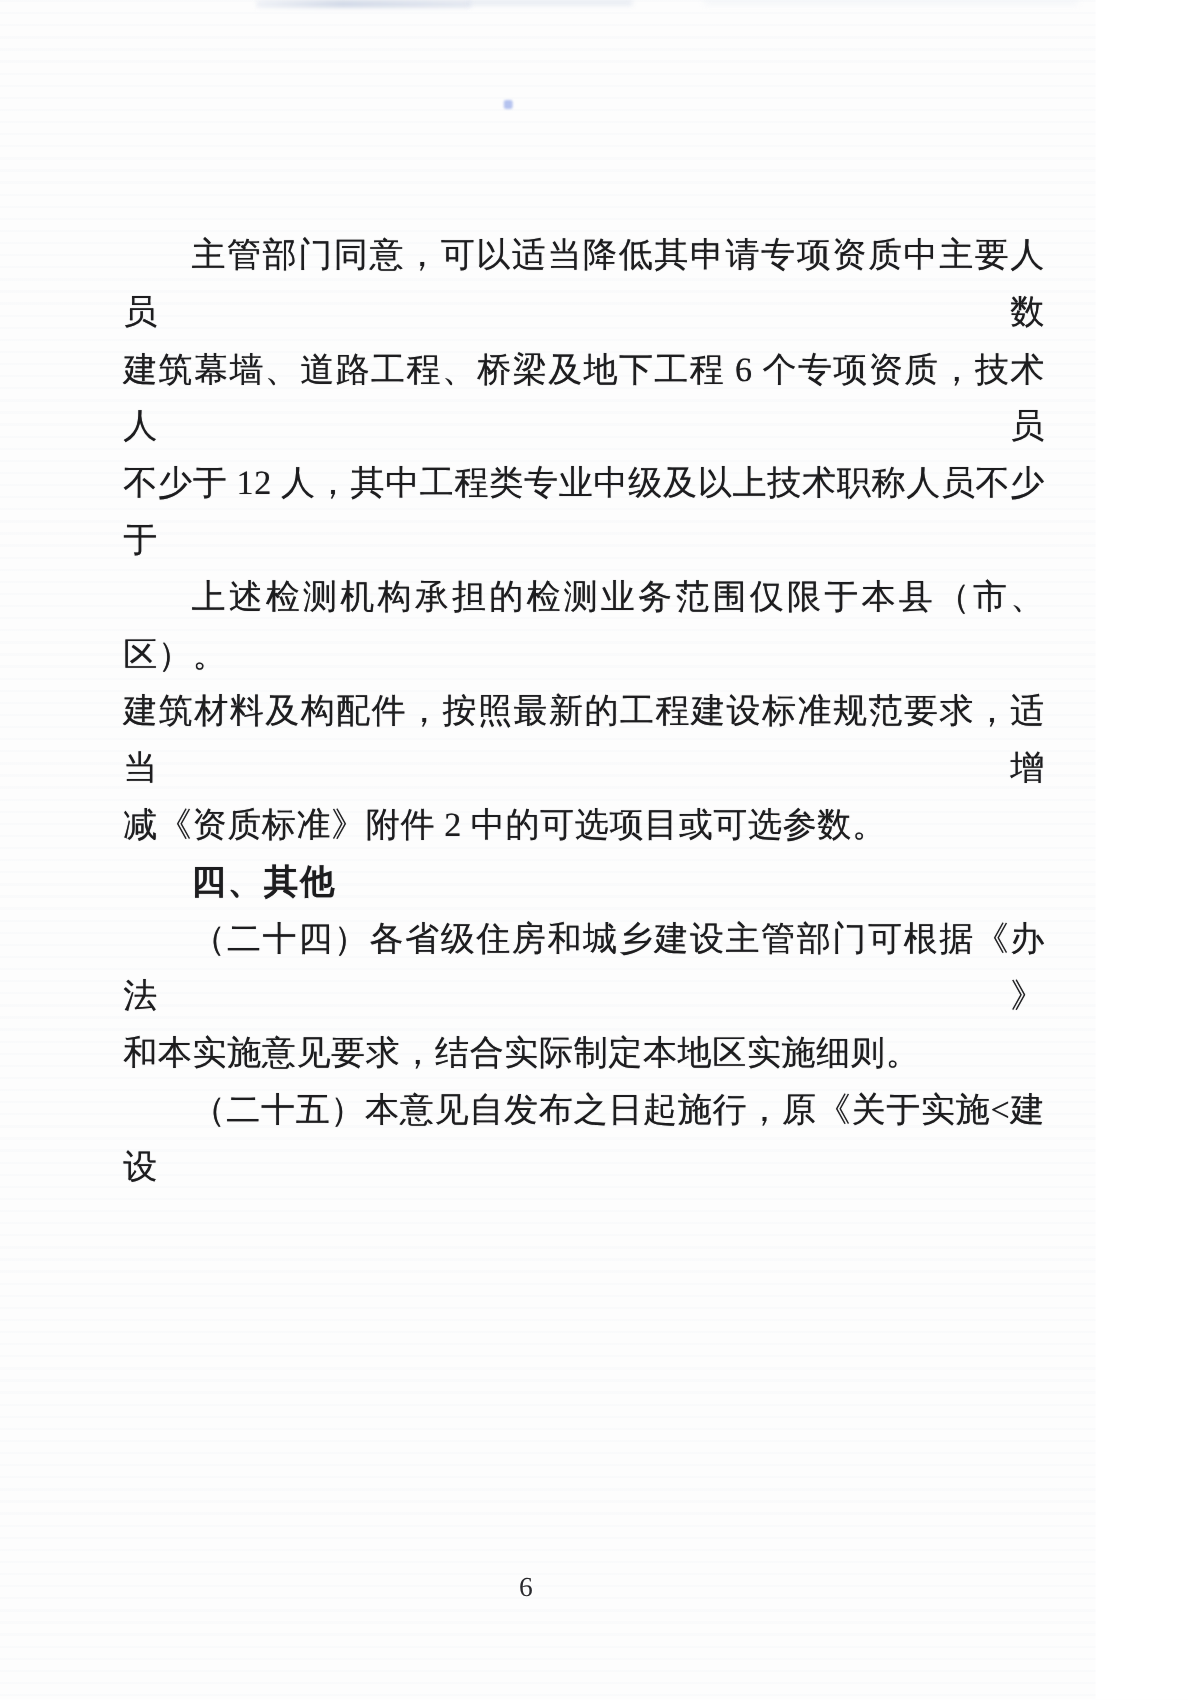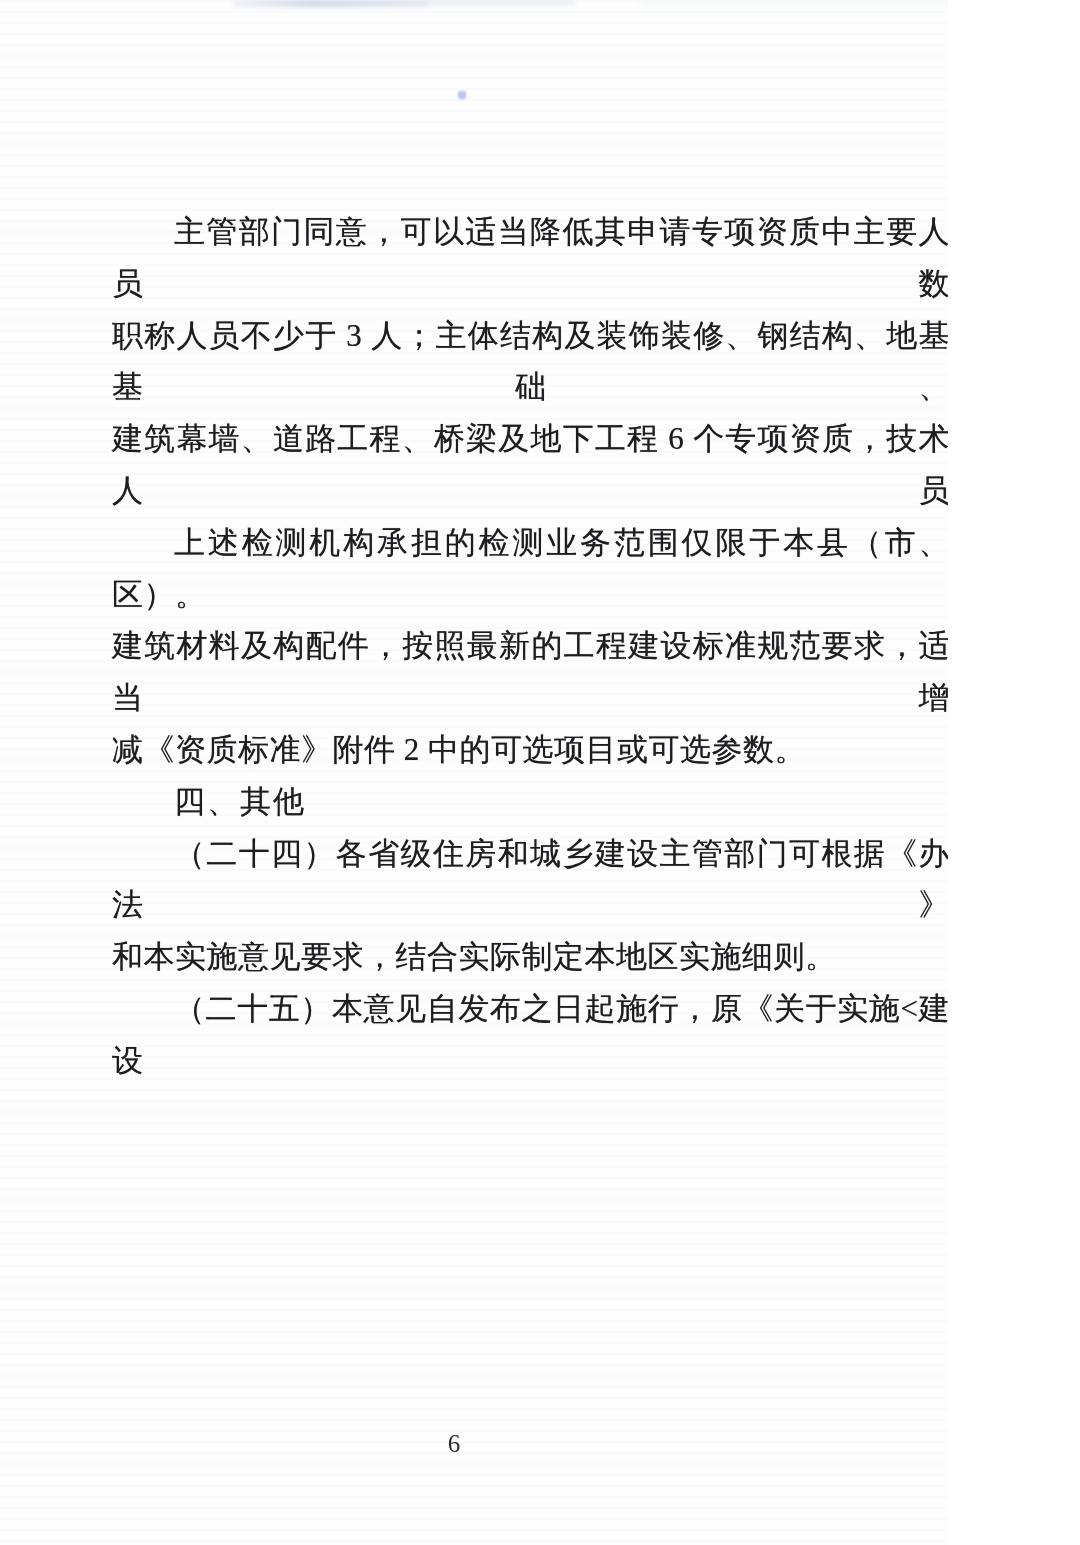--- a/index.html
+++ b/index.html
@@ -7,32 +7,33 @@
     width:1080px;height:1545px;
     font-family:"Liberation Serif","DejaVu Serif",serif;
     background:#ffffff;
   }
   .page{
     position:relative;width:948px;height:1545px;overflow:hidden;
     background:#fdfdfd;
     background-image:repeating-linear-gradient(180deg,
       rgba(243,245,248,0.35) 0px, rgba(243,245,248,0.35) 2px,
       rgba(255,255,255,0) 2px, rgba(255,255,255,0) 11px);
+    padding-left:48px;
   }
   .text-block{
     position:absolute;left:112px;top:206px;width:838px;
     font-size:31px;line-height:51.8px;letter-spacing:0.5px;
     color:#1d1d1f;
     text-shadow:0 0 0.7px rgba(40,40,44,0.75);
   }
   .line{text-align:justify;text-align-last:justify;white-space:normal;}
   .line.end{text-align-last:left;}
   .line.first{text-indent:2em;}
   .line.bold{
-    font-weight:400;
+    font-weight:700;
     font-family:"Liberation Sans","DejaVu Sans",sans-serif;
     letter-spacing:2px;
   }
   .page-number{
     position:absolute;left:0;right:0;top:1430px;
     text-align:center;padding-right:40px;
     font-size:25px;color:#2a2a2e;
     font-family:"Liberation Serif","DejaVu Serif",serif;
   }
   
@@ -70,22 +71,22 @@
 
   <div class="artifact artifact-top-smear-1"></div>
   <div class="artifact artifact-top-smear-2"></div>
   <div class="artifact artifact-top-smear-3"></div>
   <div class="artifact artifact-blue-dot"></div>
   <div class="artifact artifact-edge-tick-1"></div>
   <div class="artifact artifact-edge-tick-2"></div>
 
   <div class="text-block">
       <div class="line first">主管部门同意，可以适当降低其申请专项资质中主要人员数</div>
-      <div class="line">职称人员不少于 3 人；主体结构及装饰装修、钢结构、地基基础、</div>
       <div class="line">建筑幕墙、道路工程、桥梁及地下工程 6 个专项资质，技术人员</div>
+      <div class="line">不少于 12 人，其中工程类专业中级及以上技术职称人员不少于</div>
       <div class="line first end">上述检测机构承担的检测业务范围仅限于本县（市、区）。</div>
       <div class="line">建筑材料及构配件，按照最新的工程建设标准规范要求，适当增</div>
       <div class="line end">减《资质标准》附件 2 中的可选项目或可选参数。</div>
       <div class="line first end bold">四、其他</div>
       <div class="line first">（二十四）各省级住房和城乡建设主管部门可根据《办法》</div>
       <div class="line end">和本实施意见要求，结合实际制定本地区实施细则。</div>
       <div class="line first">（二十五）本意见自发布之日起施行，原《关于实施&lt;建设</div>
     </div>
 
   <div class="page-number">6</div>

